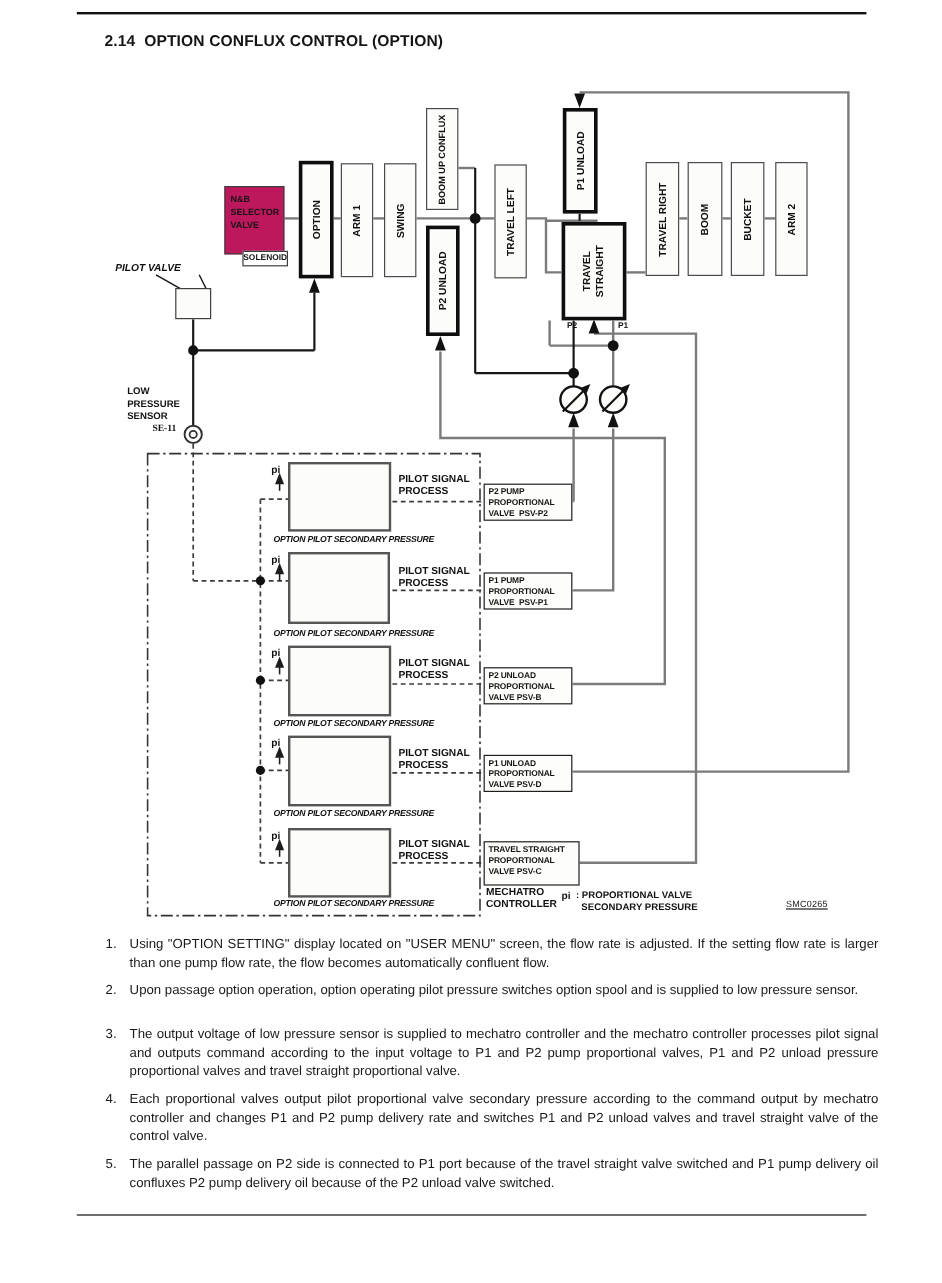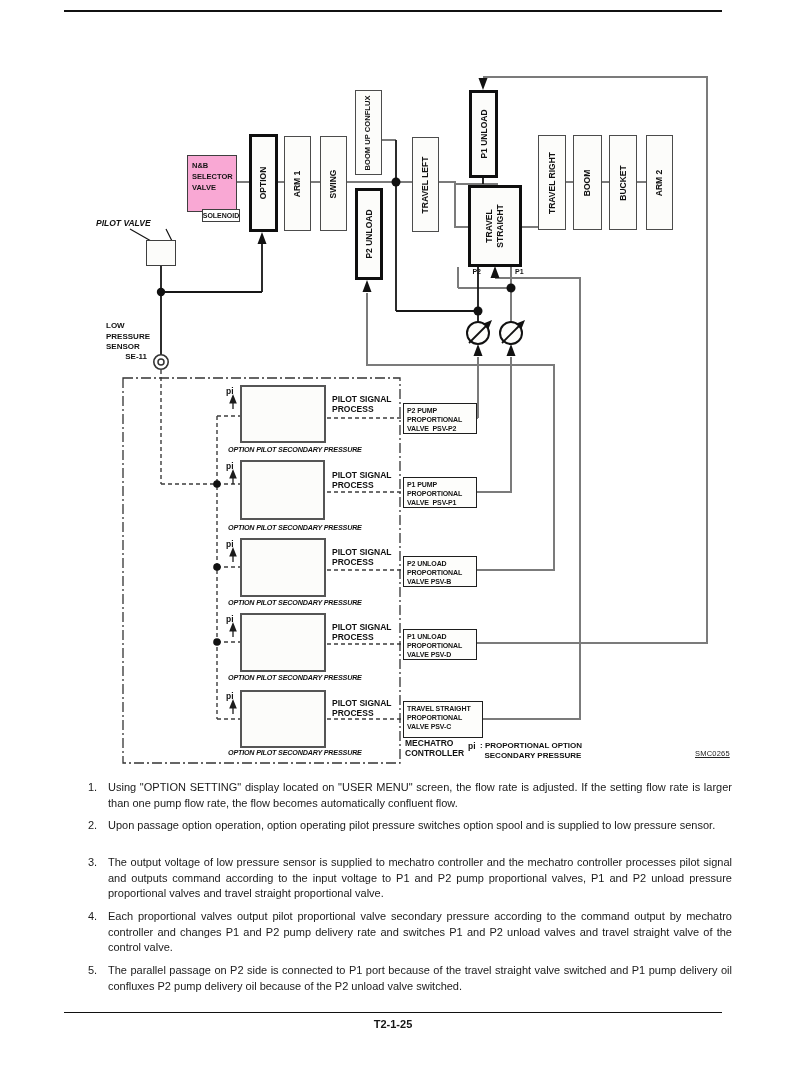--- a/index.html
+++ b/index.html
@@ -9,21 +9,21 @@
   .rule{position:absolute;height:0;border-top:2.2px solid #111;}
   .title{position:absolute;font:700 13px/16px "Liberation Sans",sans-serif;white-space:pre;letter-spacing:.1px;}
   svg.wires{position:absolute;left:0;top:0;pointer-events:none;}
   
   .vbox{position:absolute;background:#fcfcfa;border:1.6px solid #4c4c4c;
         display:flex;align-items:center;justify-content:center;box-sizing:border-box;}
   .vbox.thick{border:3px solid #0e0e0e;}
   .vt{transform:rotate(-90deg);white-space:nowrap;font:700 8.5px/10px "Liberation Sans",sans-serif;color:#111;}
   .vt.two{white-space:pre-wrap;text-align:center;font-size:8.5px;line-height:11px;}
   
-  .hbox{position:absolute;background:#f9a8d4;border:1.6px solid #3f3f3f;box-sizing:border-box;}
+  .hbox{position:absolute;background:#be185d;border:1.6px solid #3f3f3f;box-sizing:border-box;}
   .nbtxt{font:700 7.5px/11px "Liberation Sans",sans-serif;white-space:pre-wrap;padding:4px 0 0 4px;}
   .sole{display:flex;align-items:center;justify-content:center;font:700 7px/8px "Liberation Sans",sans-serif;background:#fff;z-index:3;}
   .psv{position:absolute;background:#fdfdfb;border:1.6px solid #1e1e1e;box-sizing:border-box;
        font:700 7px/9px "Liberation Sans",sans-serif;white-space:pre-wrap;padding:2px 0 0 3px;letter-spacing:-.1px;}
   .gbox{position:absolute;border:2px solid #555;background:#fcfcfa;box-sizing:border-box;}
   .lbl{position:absolute;font:700 8.5px/10px "Liberation Sans",sans-serif;color:#111;}
   .pre{white-space:pre-wrap;}
   .tiny{font-size:7.2px;line-height:8px;letter-spacing:-.2px;white-space:nowrap;font-style:italic;}
   .port{font:700 7px/8px "Liberation Sans",sans-serif;}
   .smc{position:absolute;font:400 7.5px/9px "Liberation Sans",sans-serif;color:#222;letter-spacing:.2px;}
@@ -34,20 +34,21 @@
   .note .t{flex:1;text-align:justify;}
   .footer{position:absolute;left:64px;width:658px;text-align:center;
           font:700 11px/14px "Liberation Sans",sans-serif;}
 </style>
 </head>
 <body>
 
 <div class="page">
 
   <div class="rule" style="left:64px;top:10px;width:658px;"></div>
+  <div class="title" style="left:87px;top:26px;">2.14  OPTION CONFLUX CONTROL (OPTION)</div>
 
   <svg class="wires" width="785" height="1069" viewBox="0 0 785 1069">
 
     <g stroke="#7b7b7b" stroke-width="2" fill="none">
       <path d="M237 182 H249"></path>
         <path d="M278 182 H284"></path>
         <path d="M311 182 H320"></path>
       <path d="M347 182 H396"></path>
         <path d="M396 182 H412"></path>
       <path d="M439 182 H455 V227 H468"></path>
@@ -209,21 +210,21 @@
   <div class="vbox" style="left:646px;top:135px;width:27px;height:95px;">
       <span class="vt">ARM 2</span>
     </div>
 
   <div class="lbl" style="left:96px;top:218px;font-style:italic;">PILOT VALVE</div>
   <div class="hbox" style="left:146px;top:240px;width:30px;height:26px;background:#fcfcfa;"></div>
 
   <div class="lbl pre" style="left:106px;top:321px;font-size:8px;line-height:10.5px;">LOW
 PRESSURE
 SENSOR</div>
-  <div class="lbl" style="left:115px;top:352px;width:32px;text-align:right;font-size:8px;">SE-11</div>
+  <div class="lbl" style="left:115px;top:352px;width:32px;text-align:right;font-size:8px;font-family:Liberation Serif, serif;">SE-11</div>
 
   <div class="abs port" style="left:467px;top:268px;width:14px;text-align:right;">P2</div>
   <div class="abs port" style="left:515px;top:268px;width:14px;">P1</div>
 
   <div class="lbl" style="left:226px;top:386px;">pi</div>
   <div class="gbox" style="left:240px;top:385px;width:86px;height:58px;"></div>
   <div class="lbl pre" style="left:332px;top:394px;">PILOT SIGNAL
 PROCESS</div>
   <div class="lbl tiny" style="left:228px;top:446px;">OPTION PILOT SECONDARY PRESSURE</div>
   <div class="psv" style="left:403px;top:403px;width:74px;height:31px;">P2 PUMP
@@ -262,23 +263,23 @@
   <div class="lbl pre" style="left:332px;top:698px;">PILOT SIGNAL
 PROCESS</div>
   <div class="lbl tiny" style="left:228px;top:749px;">OPTION PILOT SECONDARY PRESSURE</div>
   <div class="psv" style="left:403px;top:701px;width:80px;height:37px;">TRAVEL STRAIGHT
 PROPORTIONAL
 VALVE PSV-C</div>
 
   <div class="lbl pre" style="left:405px;top:738px;">MECHATRO
 CONTROLLER</div>
   <div class="lbl" style="left:468px;top:741px;">pi</div>
-  <div class="lbl" style="left:480px;top:741px;font-size:8px;line-height:10px;white-space:pre;">: PROPORTIONAL OPTION
+  <div class="lbl" style="left:480px;top:741px;font-size:8px;line-height:10px;white-space:pre;">: PROPORTIONAL VALVE
   SECONDARY PRESSURE</div>
-  <div class="smc" style="left:695px;top:749px;text-decoration:underline;">SMC0265</div>
+  <div class="smc" style="left:655px;top:749px;text-decoration:underline;">SMC0265</div>
 
   <div class="note" style="top:780px;">
     <span class="n">1.</span>
     <span class="t">Using "OPTION SETTING" display located on "USER MENU" screen, the flow rate is adjusted. If the setting flow rate is larger than one pump flow rate, the flow becomes automatically confluent flow.</span>
   </div>
   <div class="note" style="top:818px;">
     <span class="n">2.</span>
     <span class="t">Upon passage option operation, option operating pilot pressure switches option spool and is supplied to low pressure sensor.</span>
   </div>
   <div class="note" style="top:855px;">
@@ -288,15 +289,14 @@
   <div class="note" style="top:909px;">
     <span class="n">4.</span>
     <span class="t">Each proportional valves output pilot proportional valve secondary pressure according to the command output by mechatro controller and changes P1 and P2 pump delivery rate and switches P1 and P2 unload valves and travel straight valve of the control valve.</span>
   </div>
   <div class="note" style="top:963px;">
     <span class="n">5.</span>
     <span class="t">The parallel passage on P2 side is connected to P1 port because of the travel straight valve switched and P1 pump delivery oil confluxes P2 pump delivery oil because of the P2 unload valve switched.</span>
   </div>
 
   <div class="rule" style="left:64px;top:1012px;width:658px;border-top-width:1.8px;"></div>
-  <div class="footer" style="top:1017px;">T2-1-25</div>
 
 </div>
 
 </body></html>

